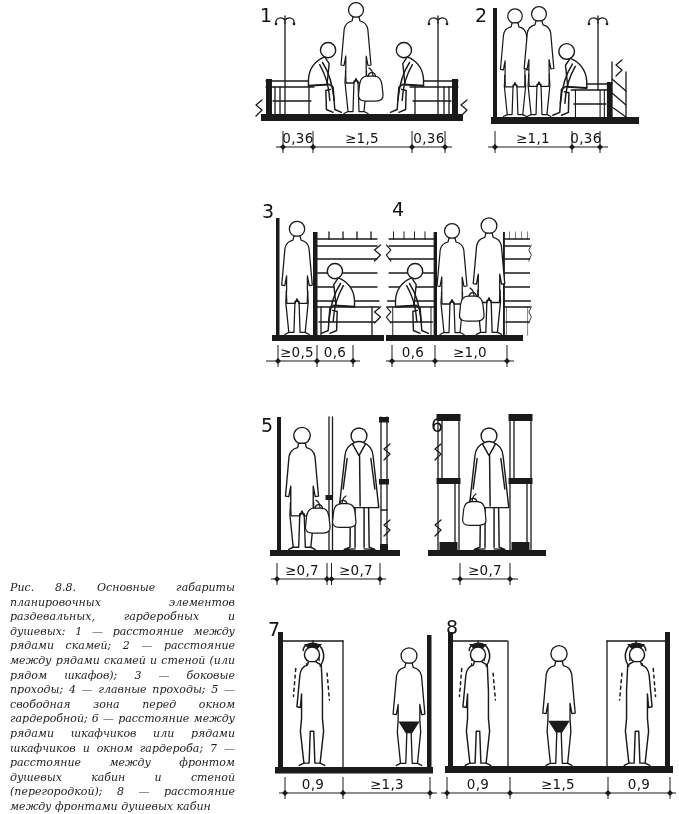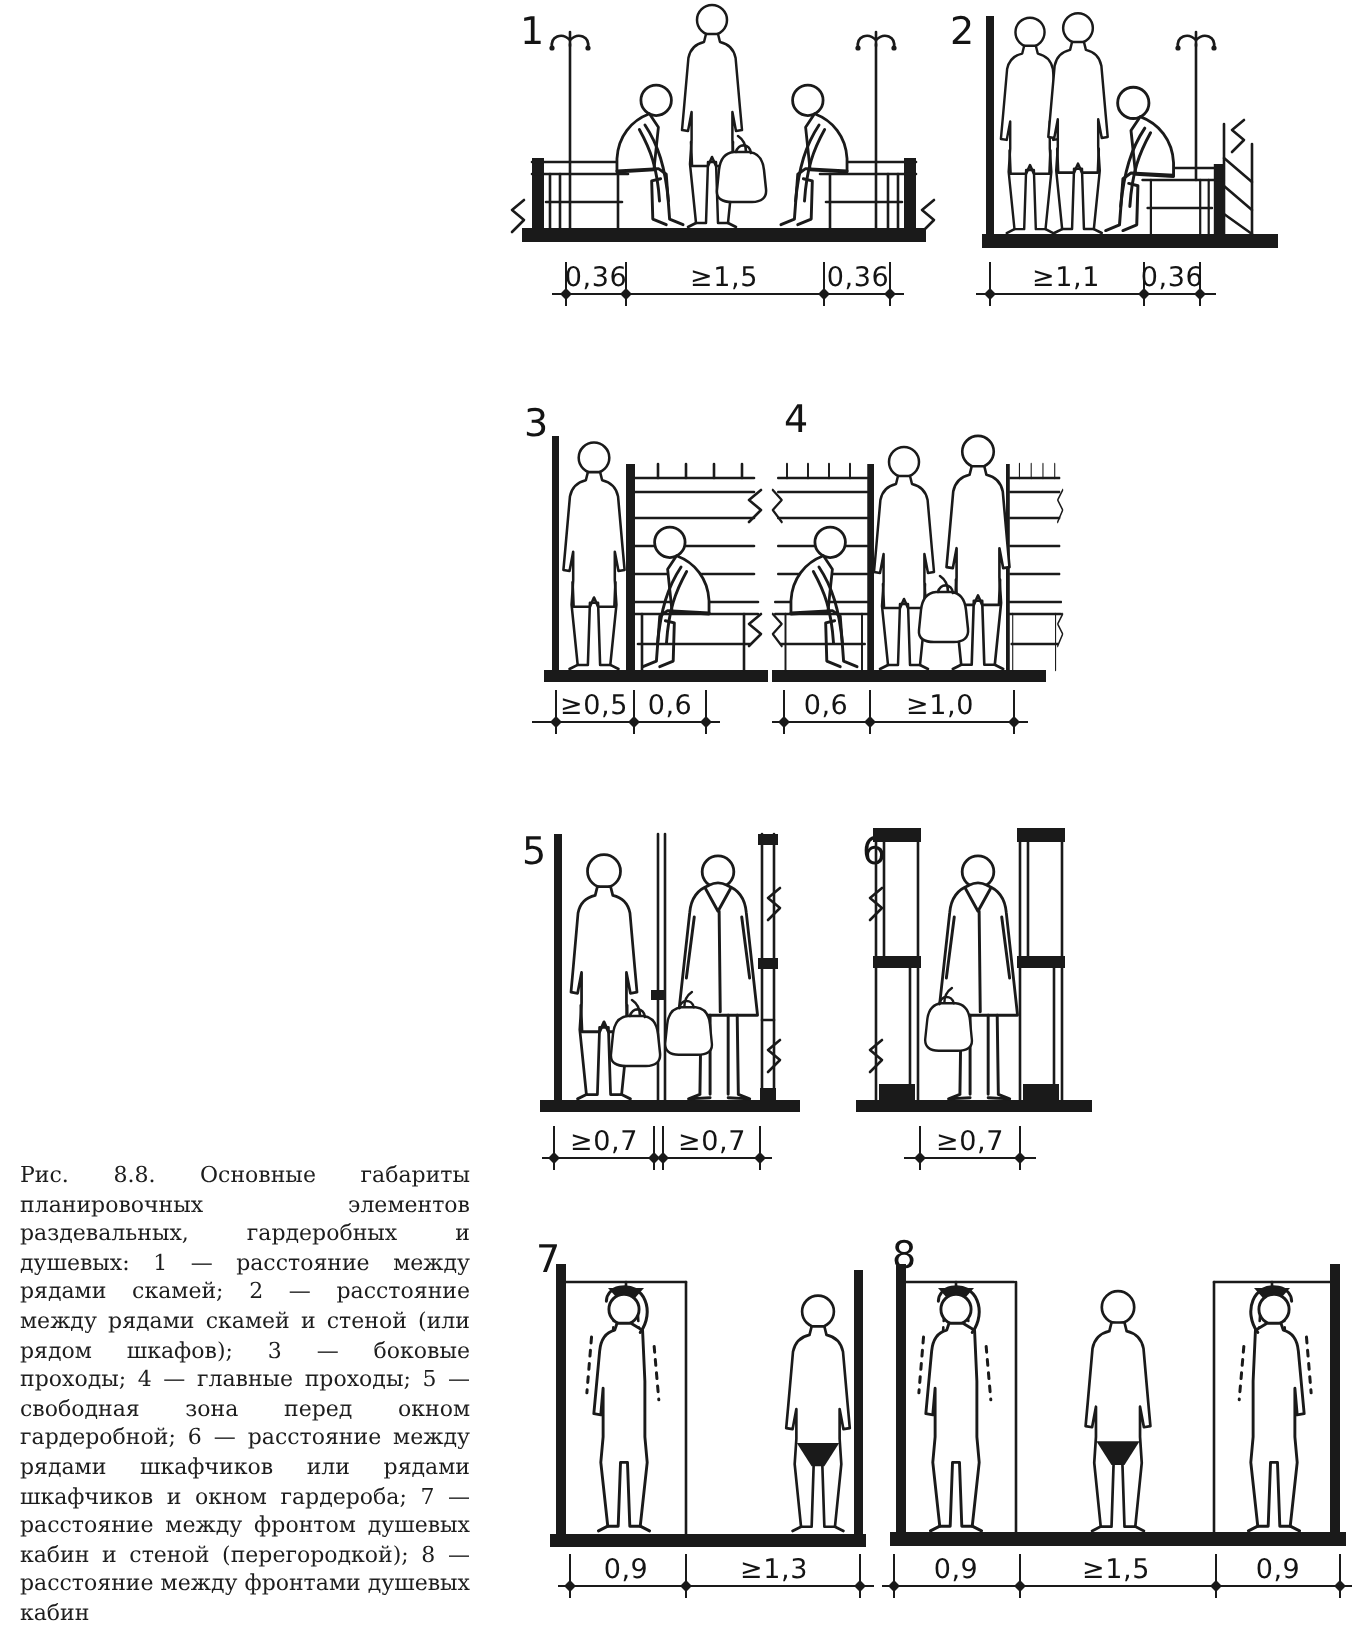--- a/index.html
+++ b/index.html
@@ -10,21 +10,21 @@
   .ln{stroke:#1a1a1a;fill:none;stroke-width:1.3;stroke-linecap:round;stroke-linejoin:round}
   .fig{stroke:#1a1a1a;fill:#fff;stroke-width:1.25;stroke-linejoin:round;stroke-linecap:round}
   .thick{fill:#1a1a1a;stroke:none}
   .dim{stroke:#1a1a1a;stroke-width:1;fill:none}
   .dash{stroke-dasharray:2.5 3.2}
   .dimtxt{font-family:"DejaVu Sans",sans-serif;font-size:13.5px;fill:#141414;text-anchor:middle;letter-spacing:.3px}
   .num{font-family:"DejaVu Sans",sans-serif;font-size:19px;fill:#141414}
 
   .caption{
     position:absolute;left:10px;top:581px;width:225px;
-    font-family:"DejaVu Serif",serif;
+    font-family:"DejaVu Serif",serif;font-style:italic;
     font-size:11px;line-height:14.6px;color:#1d1d1d;text-align:justify;
   }
 </style>
 </head>
 <body>
 
 <div class="page">
 
   <svg class="drawing" width="679" height="814" viewBox="0 0 679 814">
 

